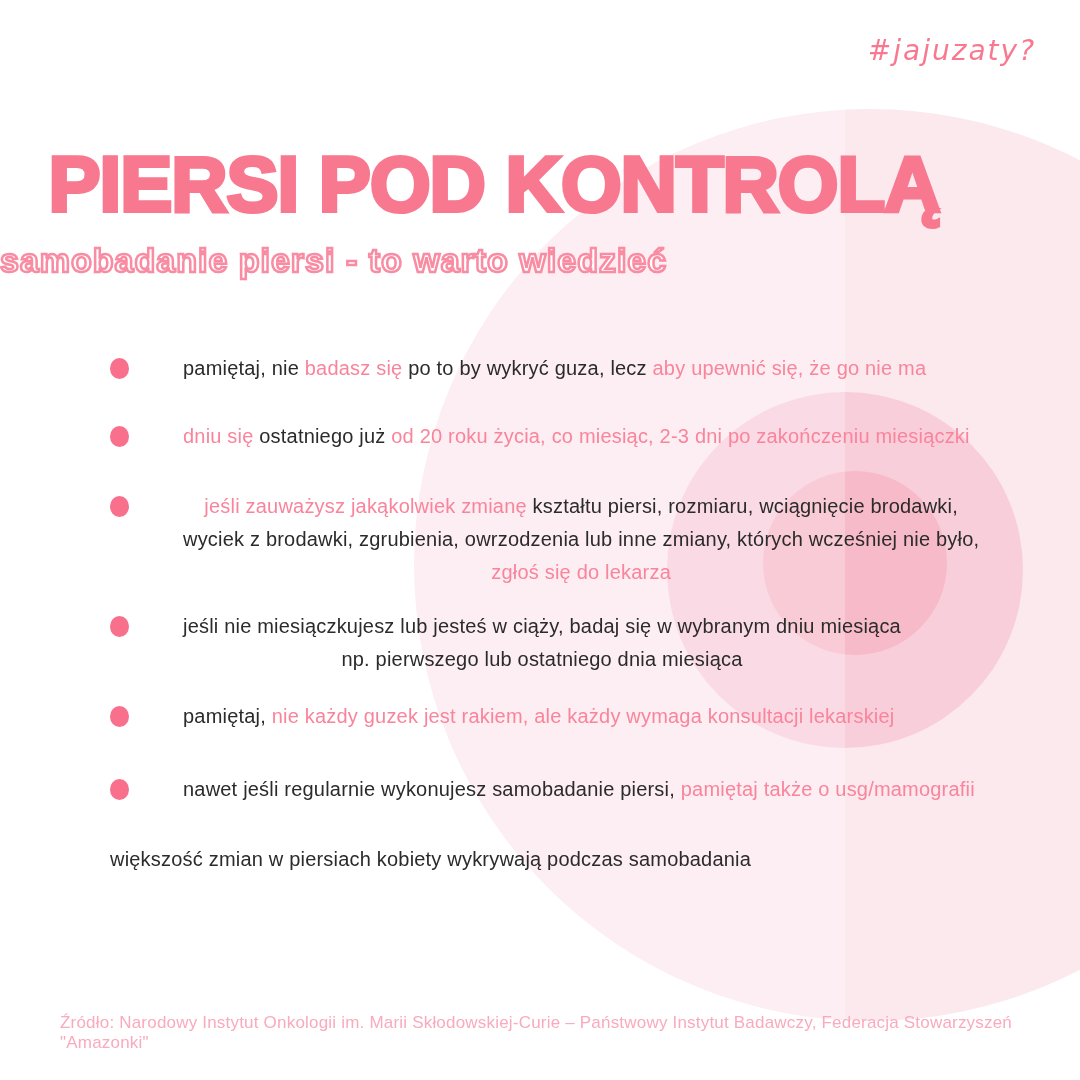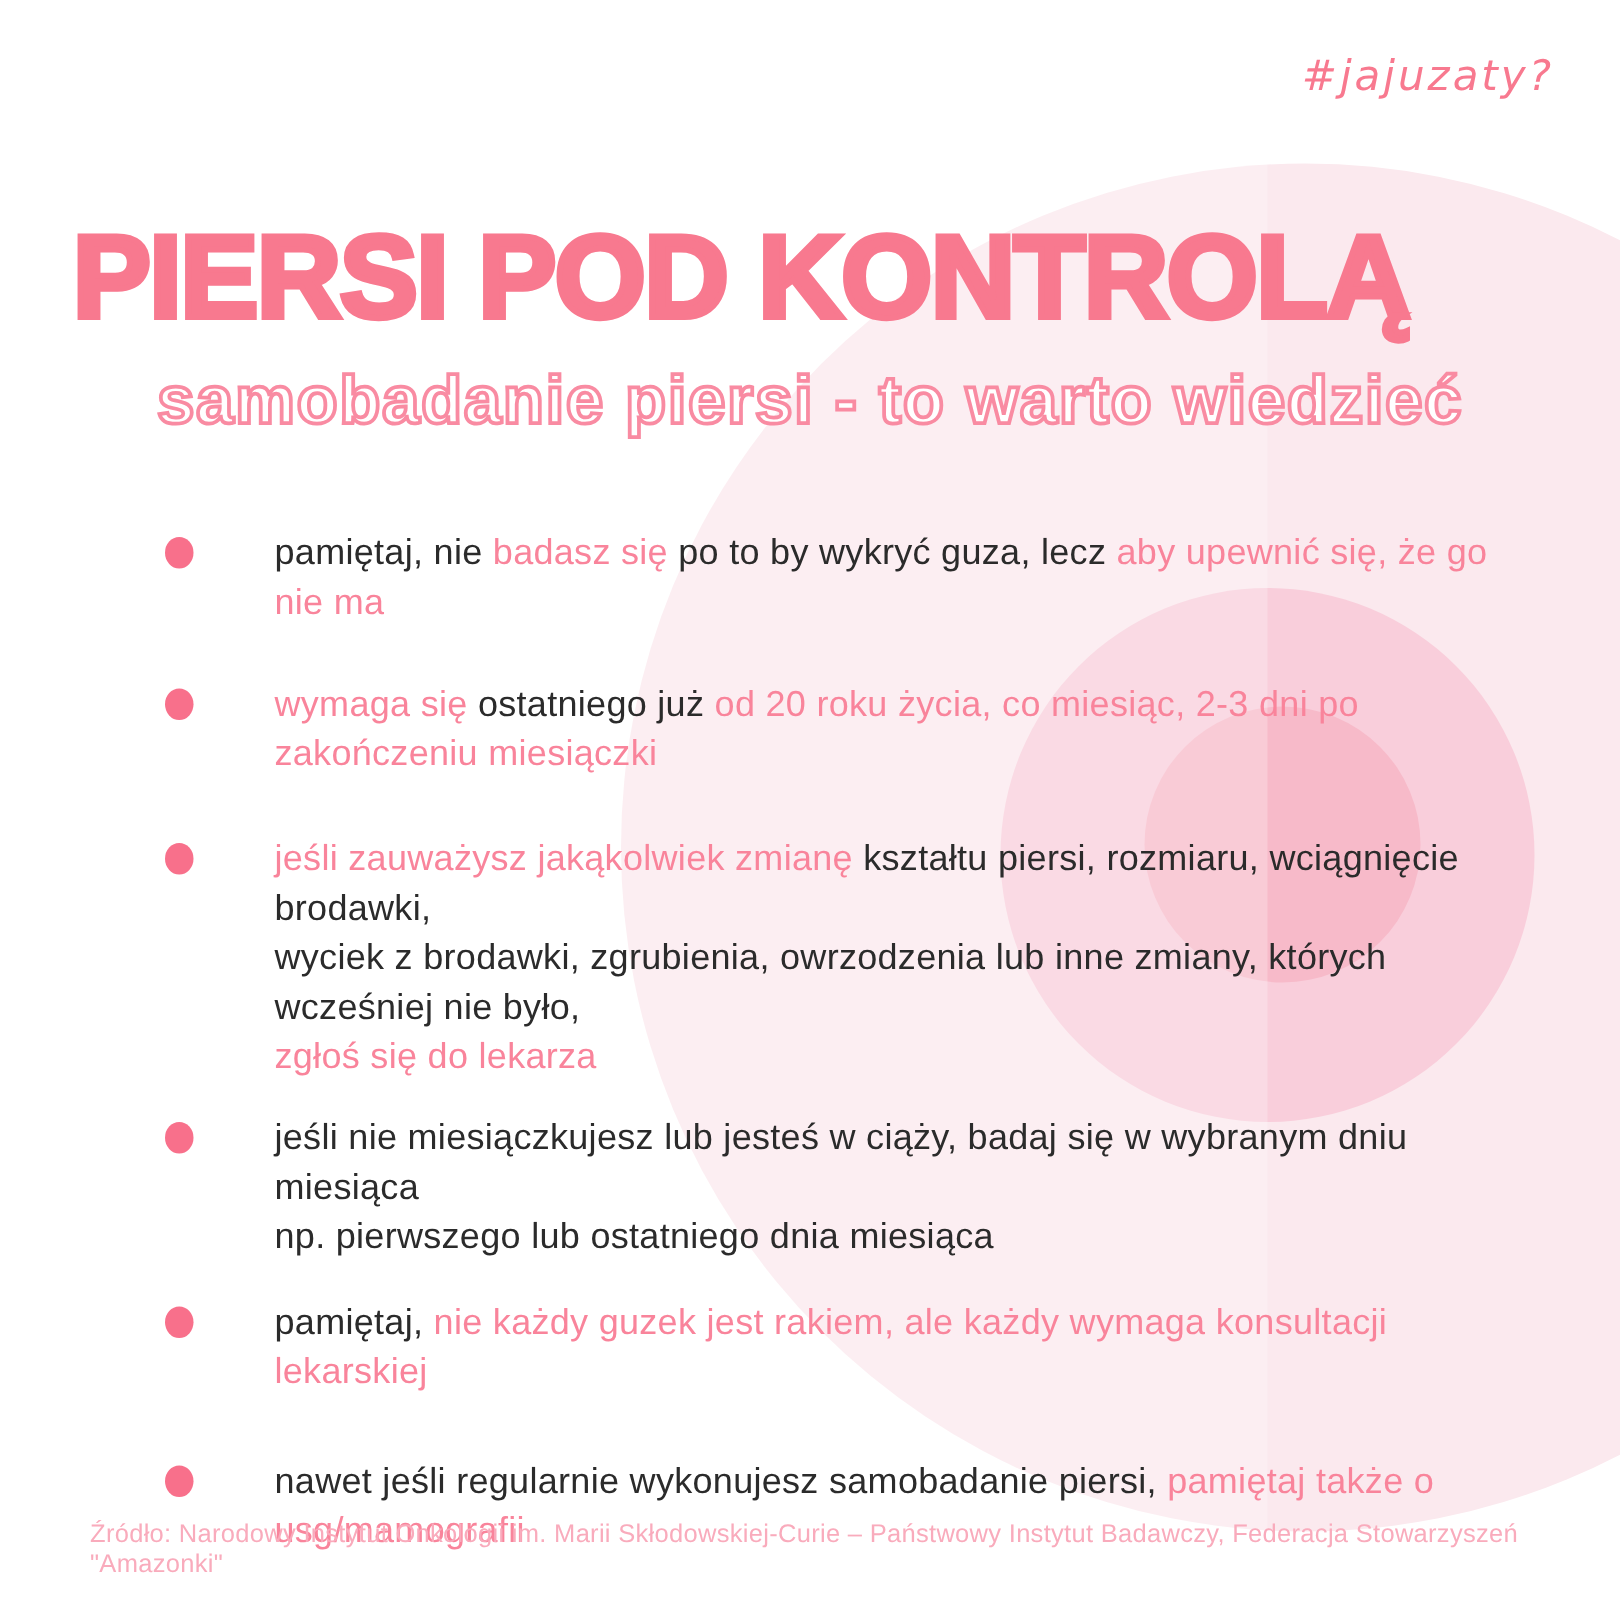--- a/index.html
+++ b/index.html
@@ -20,37 +20,37 @@
   .title{
     position:absolute;top:140px;left:0;width:988px;
     text-align:center;
     font-size:78px;font-weight:bold;letter-spacing:-1px;
     color:var(--pink-strong);
     -webkit-text-stroke:4px var(--pink-strong);
     line-height:1.15;
   }
   .subtitle{
     position:absolute;top:242px;left:0;width:1080px;
-    text-align:center;
-    font-size:45px;font-weight:bold;letter-spacing:1px;
+    font-size:34px;font-weight:bold;letter-spacing:1px;
     color:#ffffff;
     -webkit-text-stroke:2.5px var(--pink-outline);
     line-height:1.1;
   }
   .bullets{
     position:absolute;top:352px;left:110px;width:900px;
   }
   .bullet-row{display:flex;align-items:flex-start;}
   .dot{
     flex:0 0 auto;width:19px;height:21px;border-radius:50%;
     background:var(--dot);margin-top:6px;margin-right:54px;
   }
   .bullet-text{
-    font-size:24px;line-height:33px;white-space:pre-line;
+    font-size:20px;line-height:33px;white-space:pre-line;
     letter-spacing:0.2px;
+    text-align:center;
   }
   .bullet-text .dark{color:var(--dark-text);}
   .bullet-text .pink{color:var(--pink-text);}
   .source{
     position:absolute;top:1013px;left:60px;width:980px;
     font-size:17px;color:var(--source-color);letter-spacing:0.2px;
   }
 </style>
 </head>
 <body>
@@ -72,21 +72,21 @@
 
     <div class="subtitle">samobadanie piersi - to warto wiedzieć</div>
 
     <div class="bullets">
         <div class="bullet-row" style="margin-bottom: 35px;">
           <span class="dot"></span>
           <div class="bullet-text"><span class="dark">pamiętaj, nie </span><span class="pink">badasz się </span><span class="dark">po to by wykryć guza, lecz </span><span class="pink">aby upewnić się, że go nie ma</span></div>
         </div>
         <div class="bullet-row" style="margin-bottom: 37px;">
           <span class="dot"></span>
-          <div class="bullet-text"><span class="pink">wymaga się </span><span class="dark">ostatniego już </span><span class="pink">od 20 roku życia, co miesiąc, 2-3 dni po zakończeniu miesiączki</span></div>
+          <div class="bullet-text"><span class="pink">dniu się </span><span class="dark">ostatniego już </span><span class="pink">od 20 roku życia, co miesiąc, 2-3 dni po zakończeniu miesiączki</span></div>
         </div>
         <div class="bullet-row" style="margin-bottom: 21px;">
           <span class="dot"></span>
           <div class="bullet-text"><span class="pink">jeśli zauważysz jakąkolwiek zmianę </span><span class="dark">kształtu piersi, rozmiaru, wciągnięcie brodawki,
 wyciek z brodawki, zgrubienia, owrzodzenia lub inne zmiany, których wcześniej nie było,
 </span><span class="pink">zgłoś się do lekarza</span></div>
         </div>
         <div class="bullet-row" style="margin-bottom: 24px;">
           <span class="dot"></span>
           <div class="bullet-text"><span class="dark">jeśli nie miesiączkujesz lub jesteś w ciąży, badaj się w wybranym dniu miesiąca

